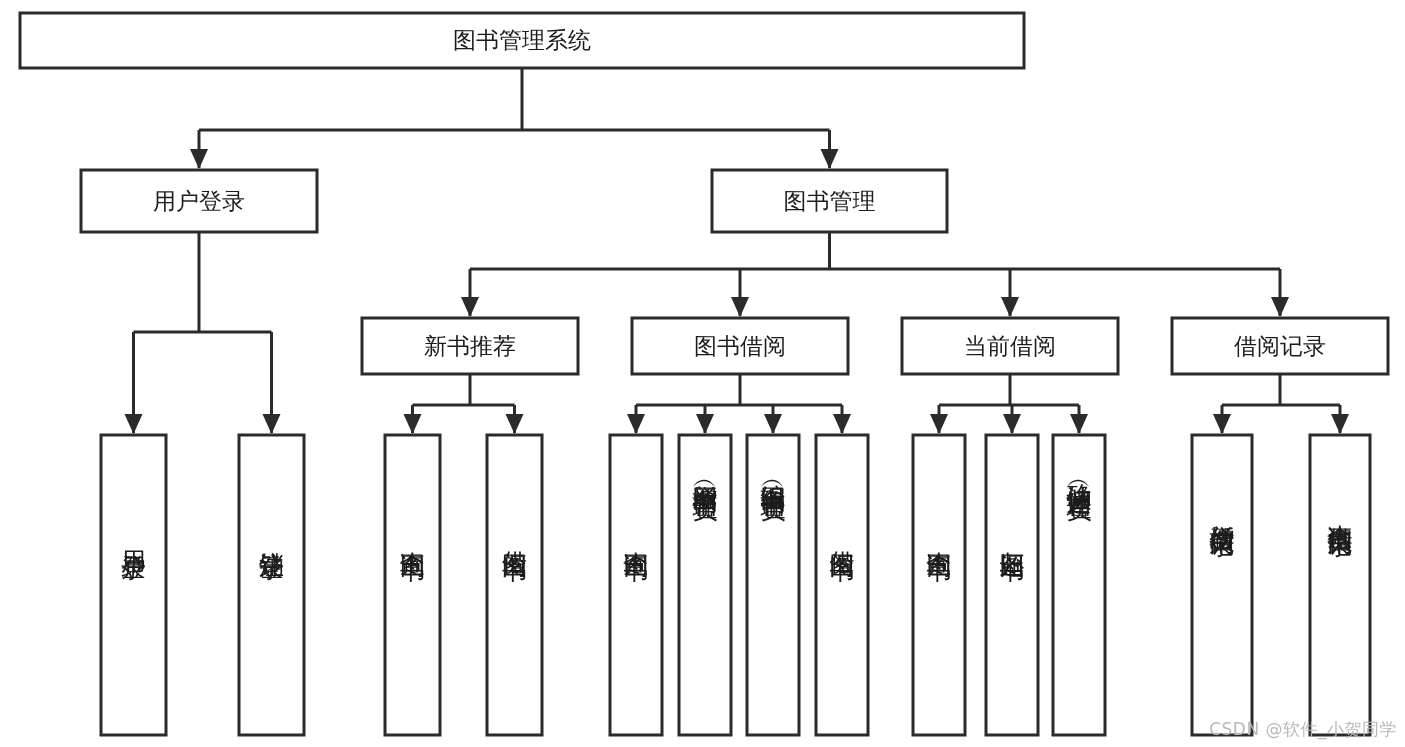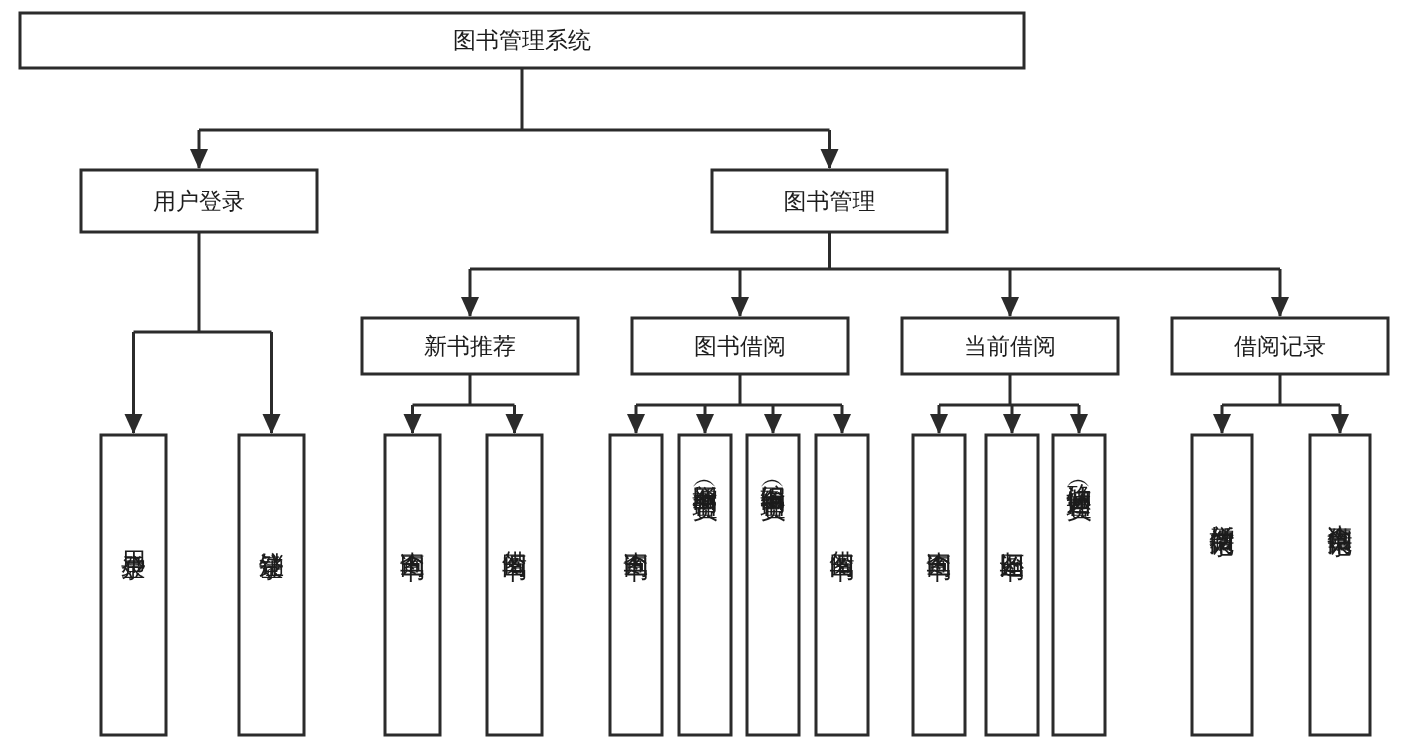--- a/index.html
+++ b/index.html
@@ -242,14 +242,15 @@
         <span class="leaf-label">确认归还（管理员）</span>
       </div>
       <div class="leaf-label-wrap" style="left: 1192px; top: 435px; width: 60px; height: 300px; padding-top: 69px;">
         <span class="leaf-label">新增借阅记录</span>
       </div>
       <div class="leaf-label-wrap" style="left: 1310px; top: 435px; width: 60px; height: 300px; padding-top: 69px;">
         <span class="leaf-label">查询借阅记录</span>
       </div>
     </div>
 
+  <div class="watermark">CSDN @软件_小贺同学</div>
 
 </div>
 
 </body></html>

